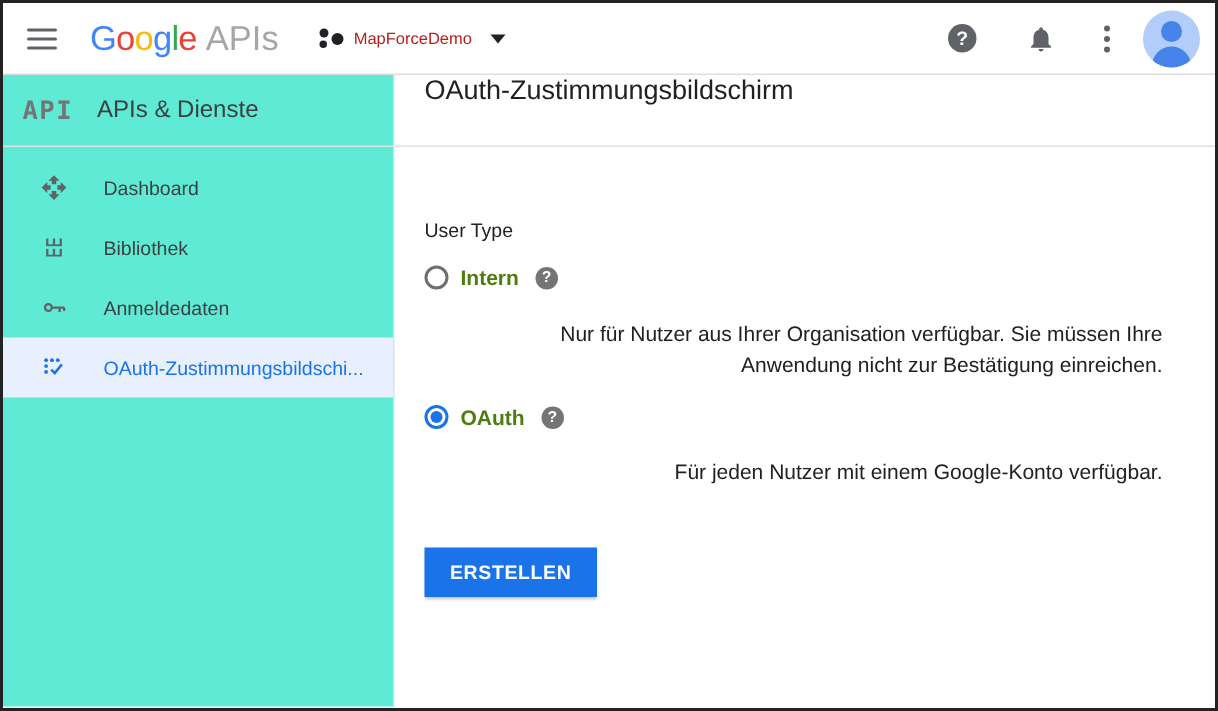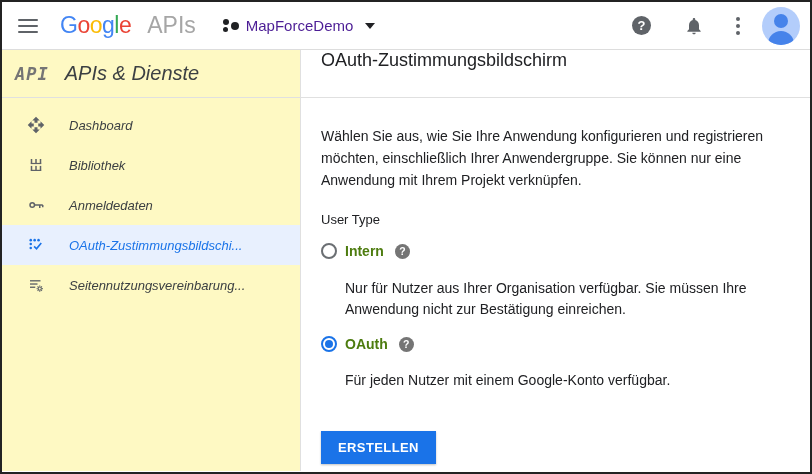--- a/index.html
+++ b/index.html
@@ -23,46 +23,46 @@
     background:#fff;
   }
   .hamburger { width:20px; height:14px; display:flex; flex-direction:column; justify-content:space-between; cursor:pointer; margin-right:22px; }
   .hamburger span { display:block; height:2px; background:#5f6368; border-radius:1px; }
 
   .logo { display:flex; align-items:baseline; font-size:23px; letter-spacing:-0.5px; }
   .logo .l0,.logo .l3 { color:#4285f4; }
   .logo .l1,.logo .l5 { color:#ea4335; }
   .logo .l2 { color:#fbbc05; }
   .logo .l4 { color:#34a853; }
-  .logo-suffix { color:#a6a6a6; margin-left:16px; letter-spacing:0; }
+  .logo-suffix { color:#a6a6a6; margin-left:6px; letter-spacing:0; }
 
   .project-selector { display:flex; align-items:center; margin-left:26px; cursor:pointer; }
   .proj-icon { position:relative; width:17px; height:17px; margin-right:7px; }
   .proj-icon i { position:absolute; background:#202124; border-radius:50%; }
   .proj-icon .d1 { width:6px; height:6px; left:1px; top:2px; }
   .proj-icon .d2 { width:5px; height:5px; left:1px; top:10px; }
   .proj-icon .d3 { width:8px; height:8px; left:9px; top:5px; }
-  .proj-name { font-size:15px; color:#4c1d95; }
+  .proj-name { font-size:11px; color:#b91c1c; }
   .caret { width:0; height:0; border-left:5px solid transparent; border-right:5px solid transparent; border-top:6px solid #202124; margin-left:12px; }
 
   .header-right { margin-left:auto; display:flex; align-items:center; }
   .help-circle { width:19px; height:19px; border-radius:50%; background:#5f6368; color:#fff; font-size:13px; font-weight:bold; display:flex; align-items:center; justify-content:center; cursor:pointer; }
   .bell { margin-left:33px; cursor:pointer; display:flex; }
   .more-vert { margin-left:32px; width:4px; display:flex; flex-direction:column; cursor:pointer; }
   .more-vert i { width:4px; height:4px; background:#5f6368; border-radius:50%; margin:1.5px 0; }
   .avatar { width:38px; height:38px; border-radius:50%; background:#b3cdfb; margin-left:22px; position:relative; overflow:hidden; cursor:pointer; }
   .avatar .head { position:absolute; width:14px; height:14px; border-radius:50%; background:#4683ea; left:12px; top:7px; }
   .avatar .torso { position:absolute; width:26px; height:16px; border-radius:13px 13px 0 0; background:#4683ea; left:6px; top:24px; }
 
   
   .shell { display:flex; height:421px; }
-  .sidebar { width:299px; border-right:1px solid #e0e0e0; background:#fef9c3; flex-shrink:0;font-style:italic; }
+  .sidebar { width:261px; border-right:1px solid #e0e0e0; background:#5eead4; flex-shrink:0; }
   .sidebar-header { height:48px; border-bottom:1px solid #e0e0e0; display:flex; align-items:center; padding-left:13px; }
   .api-badge { font-family:"DejaVu Sans Mono", monospace; font-weight:bold; font-size:17px; color:#757575; letter-spacing:1px; }
-  .sidebar-title { font-size:20px; color:#3c4043; margin-left:16px; }
+  .sidebar-title { font-size:16px; color:#3c4043; margin-left:16px; }
 
   .nav { padding-top:7px; }
   .nav-item { height:40px; display:flex; align-items:center; padding-left:25px; cursor:pointer; }
   .nav-item .nav-icon { width:18px; height:18px; display:flex; align-items:center; justify-content:center; flex-shrink:0; }
   .nav-item .nav-label { margin-left:24px; font-size:13px; color:#3c4043; white-space:nowrap; }
   .nav-item.selected { background:#e8f0fe; }
   .nav-item.selected .nav-label { color:#1a73e8; }
 
   
   .main { flex:1; background:#fff; overflow:hidden; }
@@ -73,21 +73,21 @@
   .intro { font-size:14px; line-height:22px; color:#202124; max-width:504px; }
   .section-title { font-size:13px; font-weight:400; color:#202124; margin-top:21px; }
 
   .option-row { display:flex; align-items:center; margin-top:16px; cursor:pointer; }
   .radio { width:16px; height:16px; border-radius:50%; border:2px solid #6b6f73; position:relative; flex-shrink:0; }
   .radio.checked { border-color:#1a73e8; }
   .radio.checked::after { content:""; position:absolute; width:8px; height:8px; border-radius:50%; background:#1a73e8; left:2px; top:2px; }
   .option-label { font-size:14px; font-weight:bold; color:#4d7c0f; margin-left:8px; }
   .mini-help { width:15px; height:15px; border-radius:50%; background:#757575; color:#fff; font-size:10.5px; font-weight:bold; display:flex; align-items:center; justify-content:center; margin-left:11px; cursor:pointer; }
 
-  .option-desc { margin-left:24px; margin-top:19px; font-size:14px; line-height:21px; color:#202124; max-width:468px; }
+  .option-desc { margin-left:24px; margin-top:19px; font-size:14px; line-height:21px; color:#202124; max-width:468px;text-align:right; }
   .option-desc.single { margin-top:18px; }
 
   .create-btn {
     display:inline-block; margin-top:40px;
     background:#1a73e8; color:#fff;
     font-family:"Liberation Sans", sans-serif;
     font-size:13px; font-weight:bold; letter-spacing:0.4px;
     border:none; border-radius:0;
     padding:9px 17px; cursor:pointer;
     box-shadow:0 1px 2px rgba(0,0,0,0.25);
@@ -202,46 +202,29 @@
                   <circle cx="5" cy="10.7" r="1.7"></circle>
                   <circle cx="5" cy="15.9" r="1.7"></circle>
                 </g>
                 <path d="M9.5 13.8l3.2 3.2 6.3-7.8" stroke="#1a73e8" stroke-width="2.2" fill="none"></path>
               </svg>
           </span>
           <span class="nav-label">OAuth-Zustimmungsbildschi...</span>
         </div>
 
 
-        <div class="nav-item">
-          <span class="nav-icon">
-            <svg width="18" height="18" viewBox="0 0 24 24">
-                <g fill="#5f6368">
-                  <rect x="4" y="5.5" width="14" height="1.8"></rect>
-                  <rect x="4" y="9.8" width="10" height="1.8"></rect>
-                  <rect x="4" y="14.1" width="7" height="1.8"></rect>
-                </g>
-                <g stroke="#5f6368" fill="none" stroke-width="1.5">
-                  <circle cx="17" cy="16.8" r="2.2"></circle>
-                  <path d="M17 13.9v-1.2M17 19.7v1.2M14.1 16.8h-1.2M19.9 16.8h1.2M15 14.8l-.9-.9M19 18.8l.9.9M19 14.8l.9-.9M15 18.8l-.9.9"></path>
-                </g>
-              </svg>
-          </span>
-          <span class="nav-label">Seitennutzungsvereinbarung...</span>
-        </div>
       </nav>
     </aside>
 
     <main class="main">
       <div class="page-title-bar">
         <h1 class="page-title">OAuth-Zustimmungsbildschirm</h1>
       </div>
 
       <div class="content">
-        <p class="intro">Wählen Sie aus, wie Sie Ihre Anwendung konfigurieren und registrieren möchten, einschließlich Ihrer Anwendergruppe. Sie können nur eine Anwendung mit Ihrem Projekt verknüpfen.</p>
 
         <h2 class="section-title">User Type</h2>
 
         <div class="option-row">
           <span class="radio"></span>
           <span class="option-label">Intern</span>
           <span class="mini-help">?</span>
         </div>
         <p class="option-desc">Nur für Nutzer aus Ihrer Organisation verfügbar. Sie müssen Ihre Anwendung nicht zur Bestätigung einreichen.</p>
 

